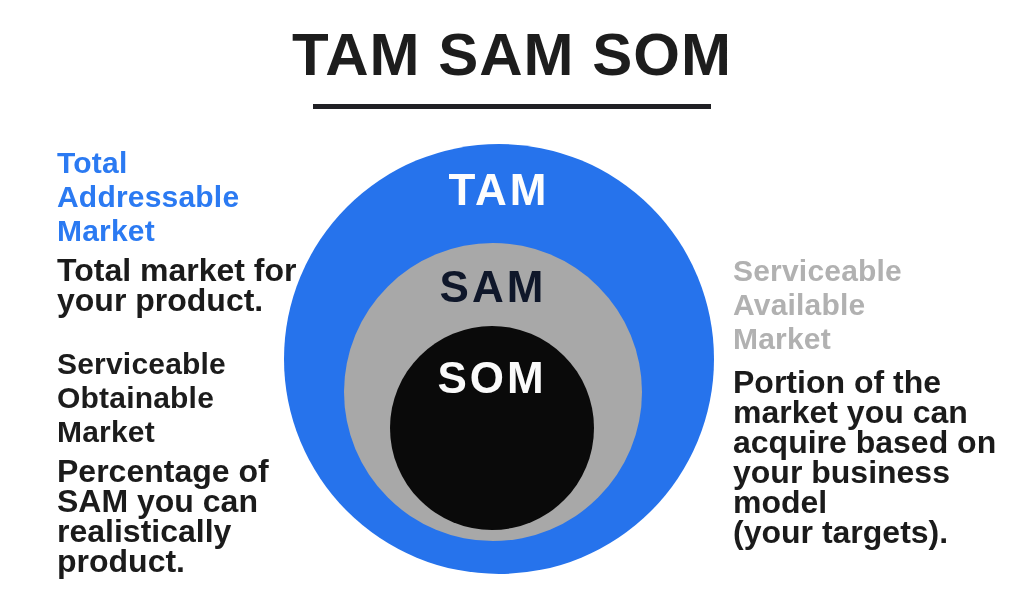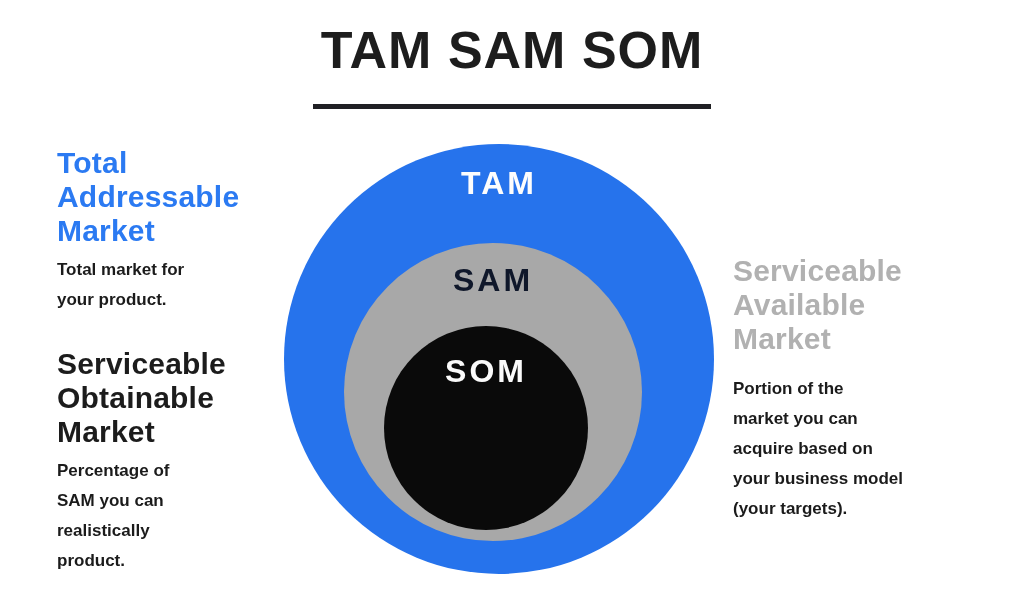--- a/index.html
+++ b/index.html
@@ -3,68 +3,68 @@
 <meta charset="utf-8">
 <style>
   html, body { margin:0; padding:0; background:#ffffff; }
   body { width:1024px; height:600px; font-family:"Liberation Sans", sans-serif; }
   .page { position:relative; width:1024px; height:600px; background:#ffffff; overflow:hidden; }
 
   
   .title {
     position:absolute; top:20px; left:0; width:100%;
     margin:0; text-align:center;
-    font-size:52px; font-weight:800; letter-spacing:1px; color:#1d1d1d;
+    font-size:60px; font-weight:800; letter-spacing:1px; color:#1d1d1d;
   }
   .title-underline {
     position:absolute; top:104px; left:313px; width:398px; height:5px;
     background:#202024;
   }
 
   
   .ring { position:absolute; border-radius:50%; }
   .ring-tam { left:284px; top:144px; width:430px; height:430px; }
   .ring-sam { left:344px; top:243px; width:298px; height:298px; }
   .ring-som { left:390px; top:326px; width:204px; height:204px; }
   .ring-label {
     position:absolute; left:0; width:100%; text-align:center;
-    font-weight:700; font-size:32px; letter-spacing:3px; line-height:1.1;
+    font-weight:700; font-size:44px; letter-spacing:3px; line-height:1.1;
   }
   .ring-tam > .ring-label { top:22px; }
   .ring-sam > .ring-label { top:20px; }
   .ring-som > .ring-label { top:28px; }
 
   
   .note { position:absolute; }
   .note h2 {
     margin:0; font-size:30px; line-height:34px; font-weight:700;
     letter-spacing:0.2px; white-space:pre-line;
   }
   .note p {
-    margin:7px 0 0 0; font-size:17px; line-height:30px; font-weight:700;
+    margin:7px 0 0 0; font-size:32px; line-height:30px; font-weight:700;
     color:#1b1b1b; white-space:pre-line;
   }
   .note-tam { left:57px;  top:146px; width:250px; }
   .note-som { left:57px;  top:347px; width:250px; }
   .note-sam { left:733px; top:254px; width:291px; }
-  .note-sam p { margin-top:18px; }
+  .note-sam p { margin-top:11px; }
 </style>
 </head>
 <body>
 
 <div class="page">
 
   <h1 class="title">TAM SAM SOM</h1>
   <div class="title-underline"></div>
 
   <div class="ring ring-tam" style="background-color: rgb(38, 115, 236);">
     <span class="ring-label" style="color: rgb(253, 253, 253);">TAM</span>
     <div class="ring ring-sam" style="left: 60px; top: 99px; background-color: rgb(168, 168, 168);">
       <span class="ring-label" style="color: #0f172a;">SAM</span>
-      <div class="ring ring-som" style="left: 40px; top: 83px; background-color: rgb(10, 10, 10);">
+      <div class="ring ring-som" style="left: 46px; top: 83px; background-color: rgb(10, 10, 10);">
         <span class="ring-label" style="color: rgb(250, 250, 250);">SOM</span>
       </div>
     </div>
   </div>
 
   <aside class="note note-tam">
     <h2 style="color: rgb(43, 122, 242);">Total
 Addressable
 Market</h2>
     <p>Total market for

